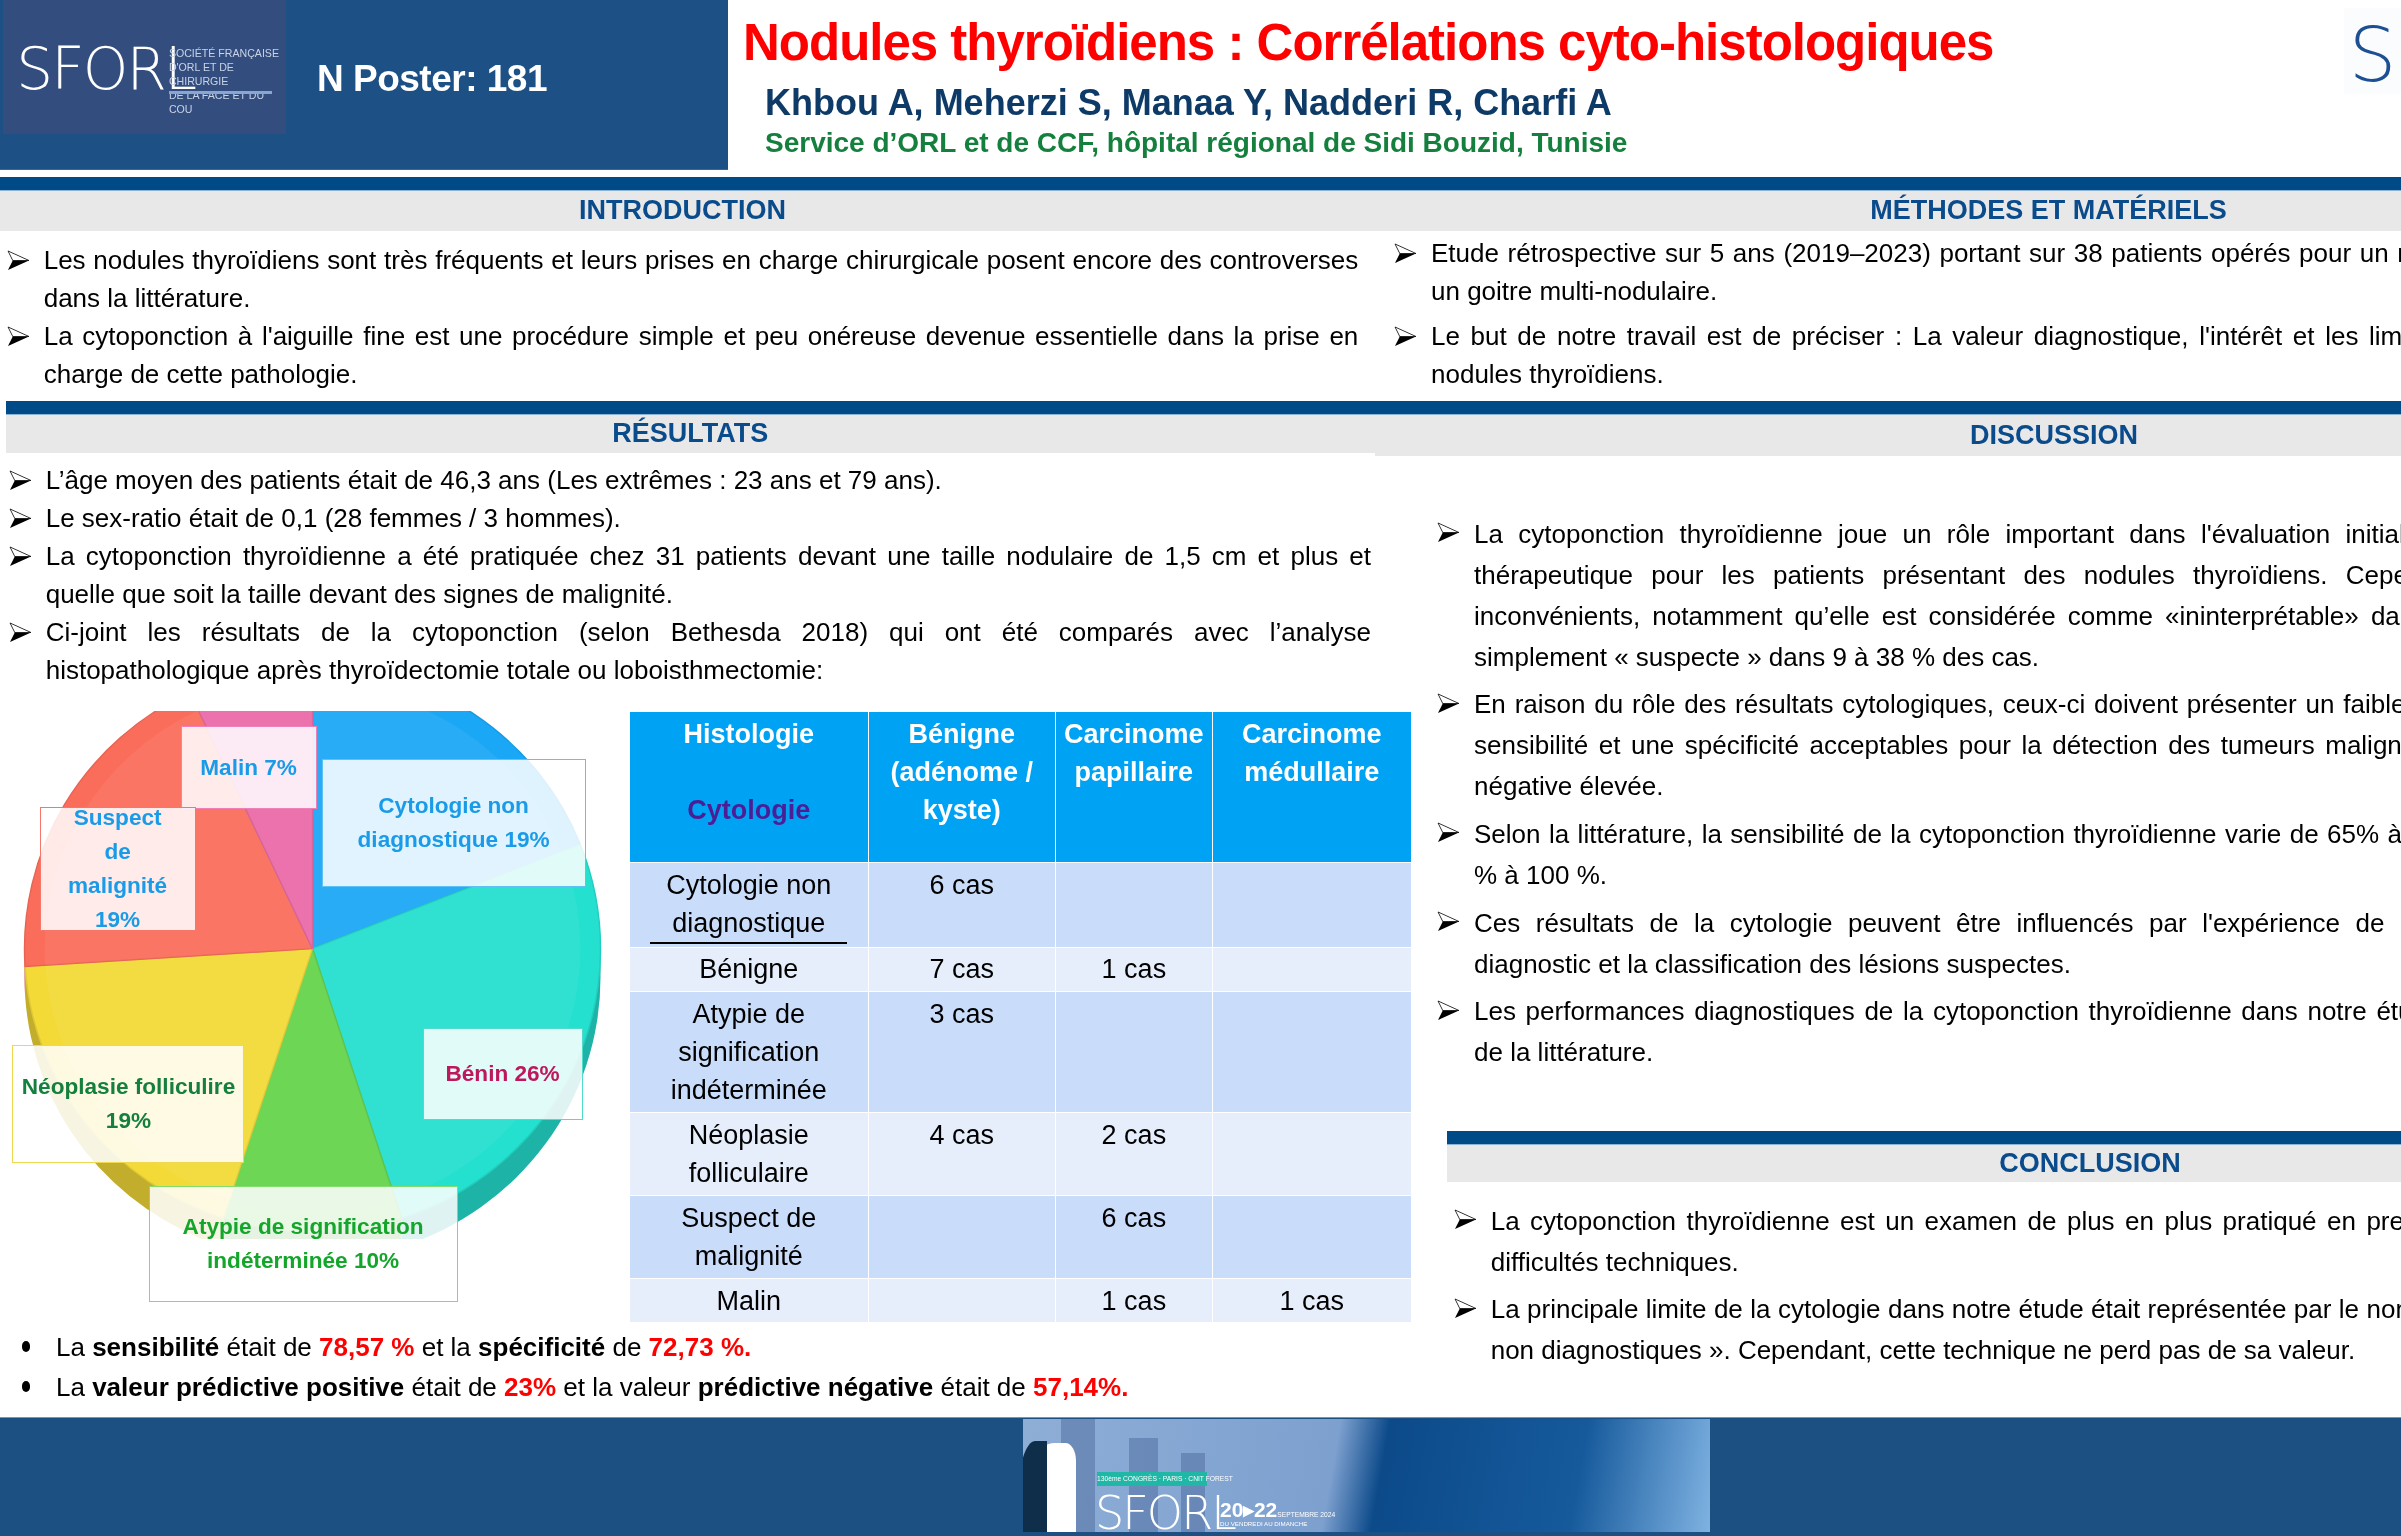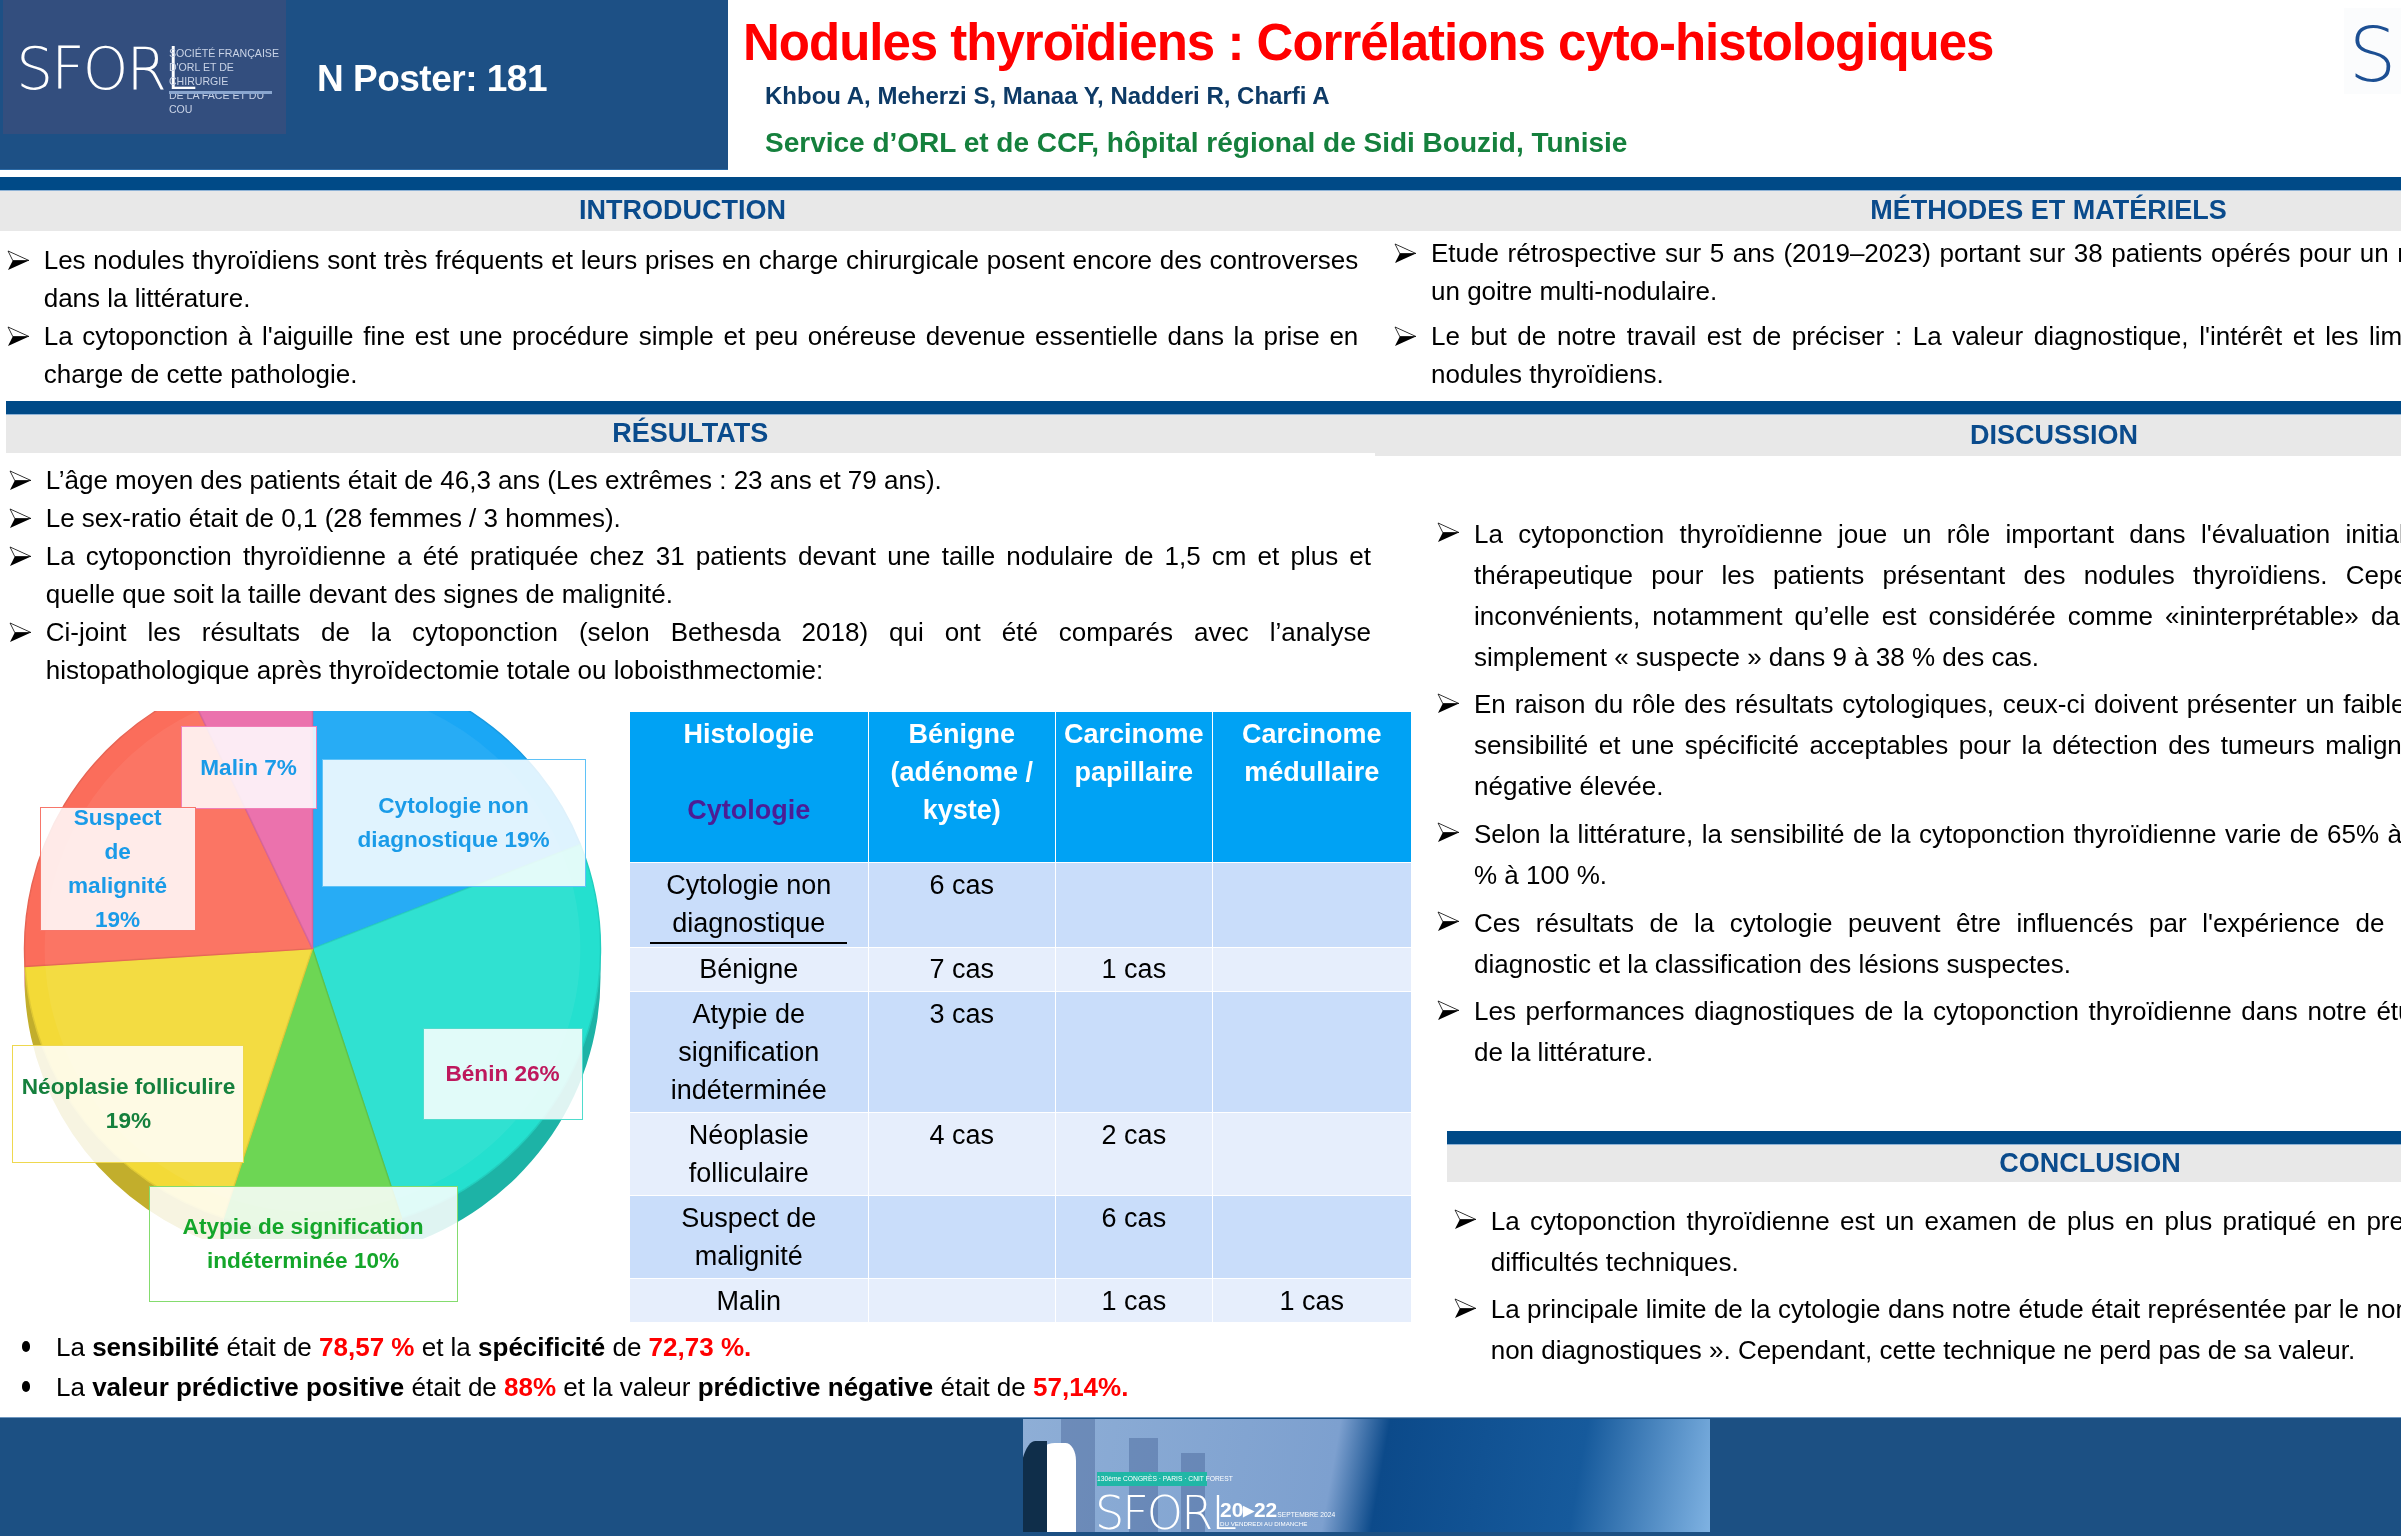--- a/index.html
+++ b/index.html
@@ -10,21 +10,21 @@
   
   #hdr-left { left:0; top:0; width:728px; height:169px; background:#1d5085; border-bottom:1.9px solid #2b6aa6; }
   #logo-tile { left:2.9px; top:0; width:283px; height:134px; background:#334e7e; }
   .sforl-word { font-family:"DejaVu Sans", sans-serif; font-weight:300; letter-spacing:-1.9px; }
   #logo-tile .sforl-word { position:absolute; left:13.4px; top:35px; font-size:58px; color:#fff; }
   #logo-tile .tag { position:absolute; left:166px; top:46px; font-size:10.6px; line-height:14px; color:#c9d3e6; width:115px; }
   #logo-tile .bar { position:absolute; left:166px; top:91px; width:103px; height:2.9px; background:#8aa6cf; }
   #poster-num { left:317px; top:58px; font-size:37px; font-weight:bold; color:#fff; letter-spacing:-0.5px; }
 
   #title { left:743px; top:13.4px; font-size:51px; font-weight:bold; color:#ff0000; white-space:nowrap; letter-spacing:-1px; }
-  #authors { left:765px; top:82px; font-size:24px; font-weight:bold; color:#0d3a66; white-space:nowrap; }
+  #authors { left:765px; top:82px; font-size:36px; font-weight:bold; color:#0d3a66; white-space:nowrap; }
   #affil { left:765px; top:127px; font-size:28px; font-weight:bold; color:#15803d; white-space:nowrap; }
 
   #logo-right { left:2344px; top:7.7px; width:384px; height:86px; background:#fbfcfd; }
   #logo-right .sforl-word { position:absolute; left:4.8px; top:3.8px; font-size:75px; color:#1c4f93; }
 
   
   .band { background:#004a87; height:12.5px; }
   .band-thin-light { border-bottom:1px solid #8fb3d6; }
   .sec-head { background:#e8e8e8; height:40px; display:flex; align-items:center; justify-content:center;
               font-weight:bold; font-size:27px; color:#0a4b8c; letter-spacing:0; }
@@ -239,21 +239,21 @@
         <td><span>Malin</span></td>
         <td></td>
         <td>1 cas</td>
         <td>1 cas</td>
       </tr>
     </tbody>
 </table>
 
 <ul class="bullets dot-list abs" style="left:12px;top:1327px;width:1393px;">
   <li style="line-height:40px;"><span class="dot"></span><span>La </span><span class="b">sensibilité</span><span> était de </span><span class="red">78,57 %</span><span> et la </span><span class="b">spécificité</span><span> de </span><span class="red">72,73 %.</span></li>
-  <li style="line-height:40px;"><span class="dot"></span><span>La </span><span class="b">valeur prédictive positive</span><span> était de </span><span class="red">88%</span><span> et la valeur </span><span class="b">prédictive négative</span><span> était de </span><span class="red">57,14%.</span></li>
+  <li style="line-height:40px;"><span class="dot"></span><span>La </span><span class="b">valeur prédictive positive</span><span> était de </span><span class="red">23%</span><span> et la valeur </span><span class="b">prédictive négative</span><span> était de </span><span class="red">57,14%.</span></li>
 </ul>
 
 <div class="abs" style="left:1375px;top:401px;width:1358px;">
   <div class="band band-thin-light"></div>
   <div class="sec-head" style="height:41px;">DISCUSSION</div>
   <ul class="bullets" style="padding:58px 14.4px 0 62px;">
     <li style="line-height:41px;margin-bottom:6.7px;"><svg class="arrow" viewBox="0 0 48 44">
           <polygon points="2,2 46,22 2,42 12,22" fill="#000"></polygon>
           <polygon points="2,2 46,22 12,22" fill="#fff" stroke="#000" stroke-width="1.5"></polygon>
         </svg><span>La cytoponction thyroïdienne joue un rôle important dans l'évaluation initiale et la prise de décision thérapeutique pour les patients présentant des nodules thyroïdiens. Cependant, elle présente des inconvénients, notamment qu’elle est considérée comme «ininterprétable» dans 10 à 20 % des cas ou simplement « suspecte » dans 9 à 38 % des cas.</span></li>

